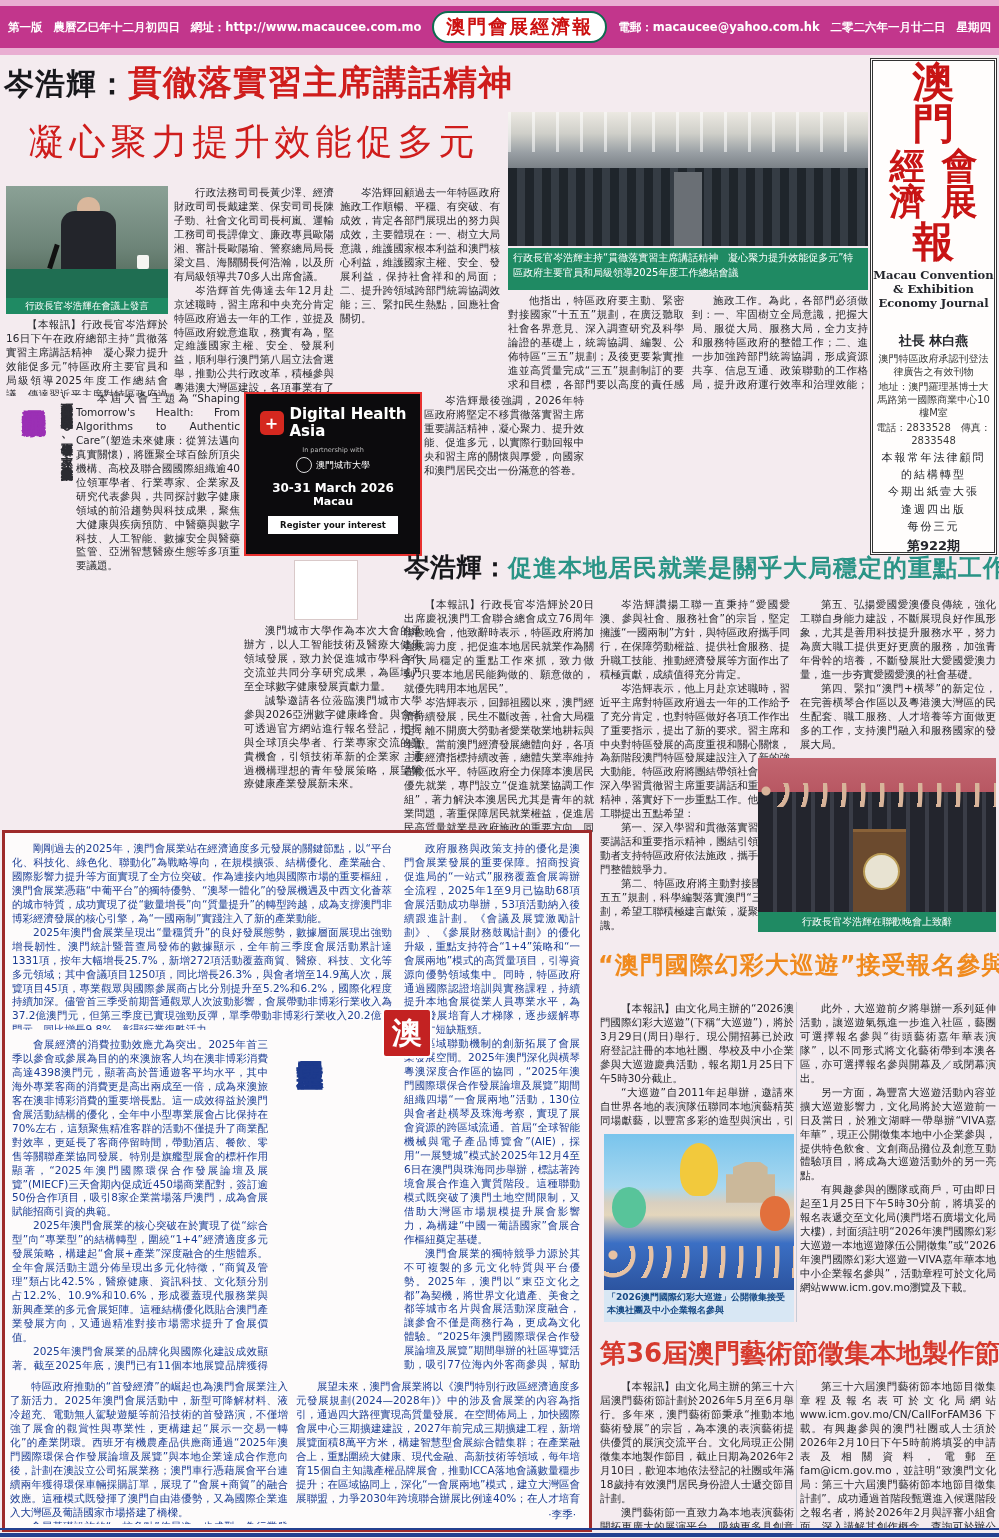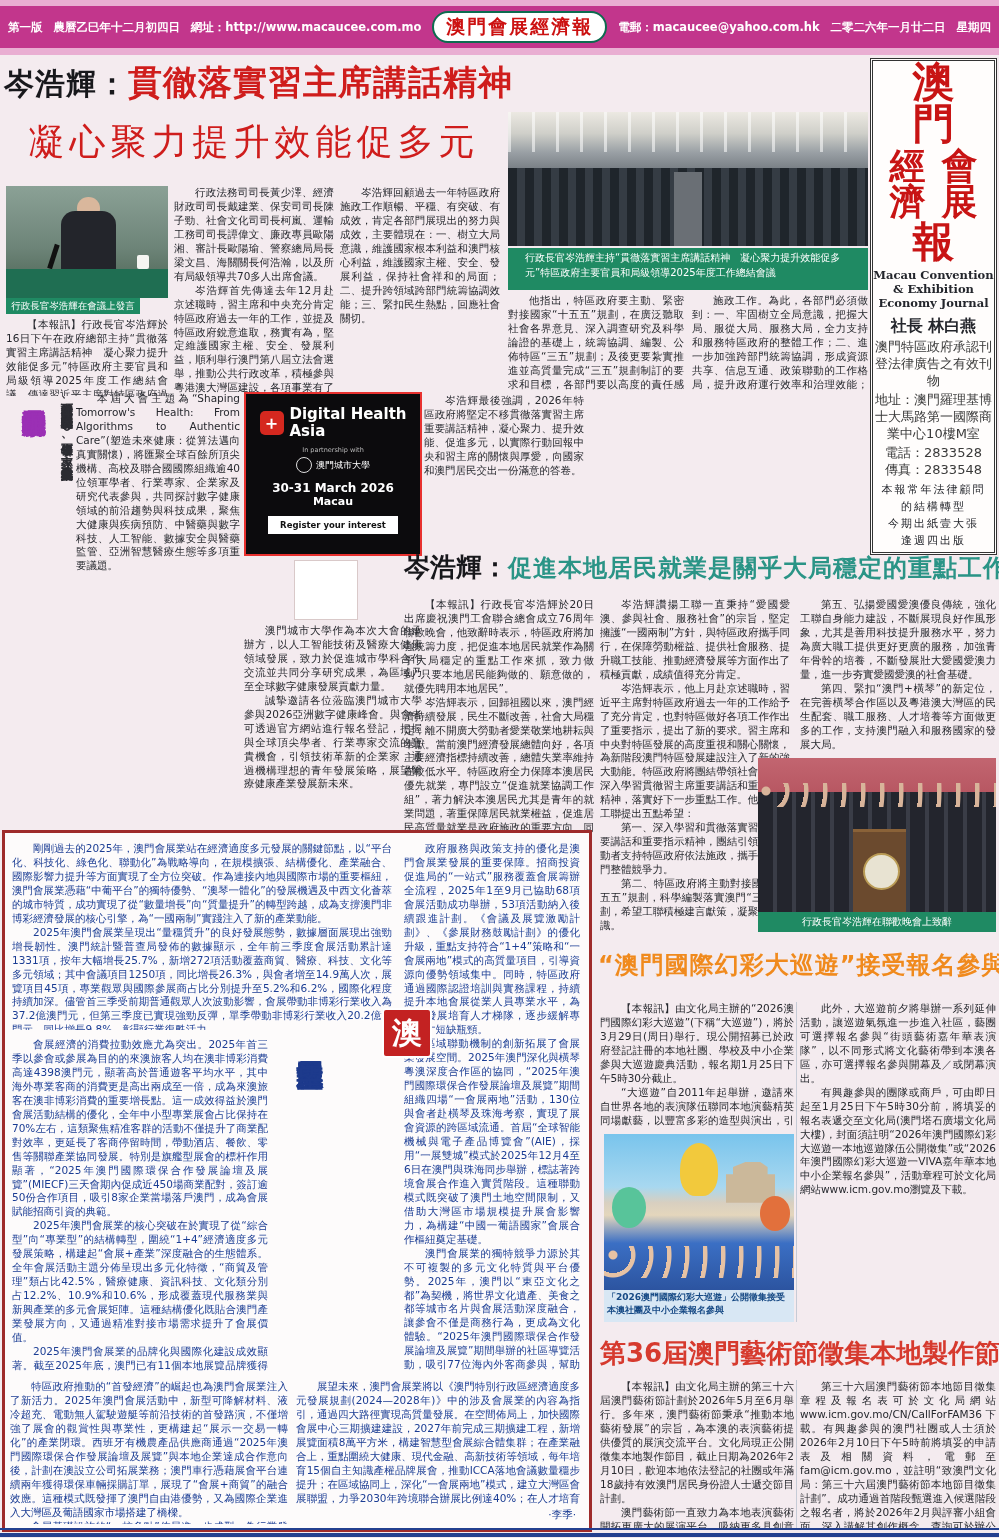--- a/index.html
+++ b/index.html
@@ -15,22 +15,22 @@
           font-family:"DejaVu Serif",serif;font-weight:bold;font-size:19px;
           padding:1px 12px;letter-spacing:2px;white-space:nowrap;}
   
   .masthead{left:870px;top:58px;width:127px;height:497px;background:#fffdfc;
           border:3px double #333;box-sizing:border-box;text-align:center;overflow:hidden;}
   .brandchar{font-family:"DejaVu Serif",serif;font-weight:bold;color:#c81414;line-height:1;}
   .brand-big{font-size:42px;}
   .brand-grid{display:grid;grid-template-columns:1fr 1fr;width:104px;margin:2px auto;}
   .brand-grid span{font-size:36px;}
   .m-eng{font-family:"DejaVu Serif",serif;font-weight:bold;font-size:11.5px;line-height:1.2;margin-top:6px;}
-  .m-pub{font-family:"DejaVu Serif",serif;font-weight:bold;font-size:16px;margin-top:6px;}
-  .m-tiny{font-size:13px;color:#3a3a3a;line-height:1.3;margin:2px 2px;}
+  .m-pub{font-family:"DejaVu Serif",serif;font-weight:bold;font-size:13px;margin-top:22px;}
+  .m-tiny{font-size:10px;color:#3a3a3a;line-height:1.3;margin:2px 2px;}
   .m-law{font-family:"DejaVu Serif",serif;font-size:11px;line-height:1.55;letter-spacing:2px;}
   .m-issue{font-weight:bold;font-size:13px;margin-top:2px;}
   
   .hl1{left:4px;top:60px;width:500px;height:124px;}
   .hl1 .l1{display:flex;align-items:baseline;white-space:nowrap;}
   .hl1 .pre{font-size:30px;font-weight:bold;color:#18181c;letter-spacing:1px;}
   .hl1 .red{font-size:34px;font-weight:bold;color:#cf1d1c;letter-spacing:1px;}
   .hl1 .l2{font-size:36px;font-weight:normal;color:#cf1d1c;text-align:center;letter-spacing:5px;margin-top:12px;}
   .hl-emp{left:404px;top:550px;width:594px;height:42px;display:flex;align-items:baseline;white-space:nowrap;}
   .hl-emp .pre{font-size:26px;font-weight:bold;color:#17171b;}
@@ -156,30 +156,30 @@
       <span class="red">貫徹落實習主席講話精神</span>
     </div>
     <div class="l2">凝心聚力提升效能促多元</div>
   </div>
 
   <div class="abs photo ph-meeting" style="left:508px;top:112px;width:360px;height:134px;">
     <div class="ceiling"></div>
     <div class="crowd"></div>
     <div class="aisle"></div>
   </div>
-  <div class="abs cap" style="left:508px;top:248px;width:360px;height:42px;font-size:10px;line-height:1.45;padding:3px 17px;box-sizing:border-box;text-align:left;">行政長官岑浩輝主持“貫徹落實習主席講話精神　凝心聚力提升效能促多元”特區政府主要官員和局級領導2025年度工作總結會議</div>
+  <div class="abs cap" style="left:508px;top:248px;width:360px;height:42px;font-size:10px;line-height:1.45;padding:3px 5px;box-sizing:border-box;text-align:left;">行政長官岑浩輝主持“貫徹落實習主席講話精神　凝心聚力提升效能促多元”特區政府主要官員和局級領導2025年度工作總結會議</div>
 
   <div class="abs photo ph-speaker" style="left:6px;top:186px;width:162px;height:112px;">
     <div class="head"></div>
     <div class="person"></div>
     <div class="cup"></div>
     <div class="mic"></div>
     <div class="table"></div>
   </div>
-  <div class="abs cap" style="left:6px;top:298px;width:134px;height:16px;font-size:9.5px;line-height:16px;">行政長官岑浩輝在會議上發言</div>
+  <div class="abs cap" style="left:6px;top:298px;width:162px;height:16px;font-size:9.5px;line-height:16px;">行政長官岑浩輝在會議上發言</div>
 
   <div class="abs txt" style="left:6px;top:318px;width:162px;height:78px;">
     <p>【本報訊】行政長官岑浩輝於16日下午在政府總部主持“貫徹落實習主席講話精神　凝心聚力提升效能促多元”特區政府主要官員和局級領導2025年度工作總結會議，傳達習近平主席對特區政府過去一年工作的評價，並同與會官員總結施政工作成果，查找不足，推動改進，貫徹落實習主席的重要指示及要求，更好部署2026年的施政工作。</p>
   </div>
   <div class="abs txt" style="left:174px;top:186px;width:160px;height:210px;">
     <p>行政法務司司長黃少澤、經濟財政司司長戴建業、保安司司長陳子勁、社會文化司司長柯嵐、運輸工務司司長譚偉文、廉政專員歐陽湘、審計長歐陽瑜、警察總局局長梁文昌、海關關長何浩瀚，以及所有局級領導共70多人出席會議。</p>
     <p>岑浩輝首先傳達去年12月赴京述職時，習主席和中央充分肯定特區政府過去一年的工作，並提及特區政府銳意進取，務實有為，堅定維護國家主權、安全、發展利益，順利舉行澳門第八屆立法會選舉，推動公共行政改革，積極參與粵港澳大灣區建設，各項事業有了新進步。習主席並叮囑特區行政長官要主動對接國家“十五五”規劃，紮實推動經濟適度多元發展，提升治理效能，更好融入國家發展大局。</p>
   </div>
   <div class="abs txt" style="left:340px;top:186px;width:160px;height:206px;">
     <p>岑浩輝回顧過去一年特區政府施政工作順暢、平穩、有突破、有成效，肯定各部門展現出的努力與成效，主要體現在：一、樹立大局意識，維護國家根本利益和澳門核心利益，維護國家主權、安全、發展利益，保持社會祥和的局面；二、提升跨領域跨部門統籌協調效能；三、緊扣民生熱點，回應社會關切。</p>
@@ -279,20 +279,21 @@
   <div class="abs byline">·李季·</div>
 
   <div class="abs hl-parade">“澳門國際幻彩大巡遊”接受報名參與</div>
   <div class="abs txt" style="left:600px;top:1002px;width:194px;height:126px;">
     <p>【本報訊】由文化局主辦的“2026澳門國際幻彩大巡遊”(下稱“大巡遊”)，將於3月29日(周日)舉行。現公開招募已於政府登記註冊的本地社團、學校及中小企業參與大巡遊慶典活動，報名期1月25日下午5時30分截止。</p>
     <p>“大巡遊”自2011年起舉辦，邀請來自世界各地的表演隊伍聯同本地演藝精英同場獻藝，以豐富多彩的造型與演出，引領市民及遊客在文化氣息濃厚的繁華街區載歌載舞，展現澳門歷史城區的獨特風貌，傳揚“愛、和平、文化共融”的理念，促進文化藝術的互動交流。</p>
 
   </div>
   <div class="abs txt" style="left:800px;top:1002px;width:196px;height:324px;">
     <p>此外，大巡遊前夕將舉辦一系列延伸活動，讓巡遊氣氛進一步進入社區，藝團可選擇報名參與“街頭藝術嘉年華表演隊”，以不同形式將文化藝術帶到本澳各區，亦可選擇報名參與開幕及／或閉幕演出。</p>
+    <p>另一方面，為豐富大巡遊活動內容並擴大巡遊影響力，文化局將於大巡遊前一日及當日，於雅文湖畔一帶舉辦“VIVA嘉年華”，現正公開徵集本地中小企業參與，提供特色飲食、文創商品攤位及創意互動體驗項目，將成為大巡遊活動外的另一亮點。</p>
     <p>有興趣參與的團隊或商戶，可由即日起至1月25日下午5時30分前，將填妥的報名表遞交至文化局(澳門塔石廣場文化局大樓)，封面須註明“2026年澳門國際幻彩大巡遊一本地巡遊隊伍公開徵集”或“2026年澳門國際幻彩大巡遊一VIVA嘉年華本地中小企業報名參與”，活動章程可於文化局網站www.icm.gov.mo瀏覽及下載。</p>
   </div>
   <div class="abs photo ph-parade" style="left:604px;top:1134px;width:190px;height:156px;">
     <div class="ruins"></div>
     <div class="float"></div>
     <div class="blob1"></div>
     <div class="blob2"></div>
     <div class="crowdfaces"></div>
   </div>
   <div class="abs pcap" style="left:604px;top:1290px;width:190px;height:32px;">「2026澳門國際幻彩大巡遊」公開徵集接受本澳社團及中小企業報名參與</div>

